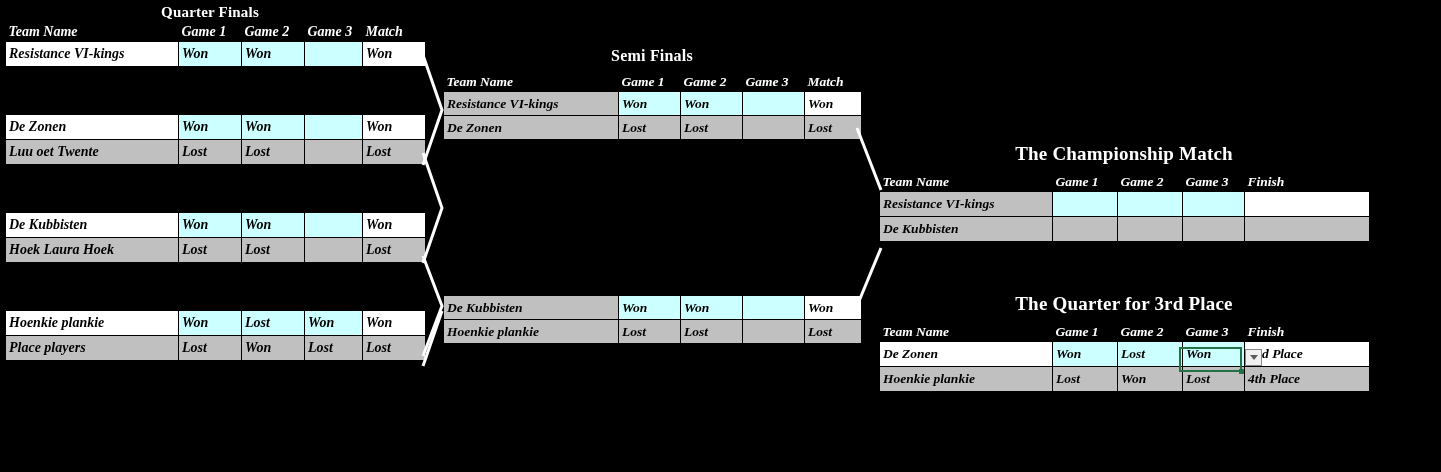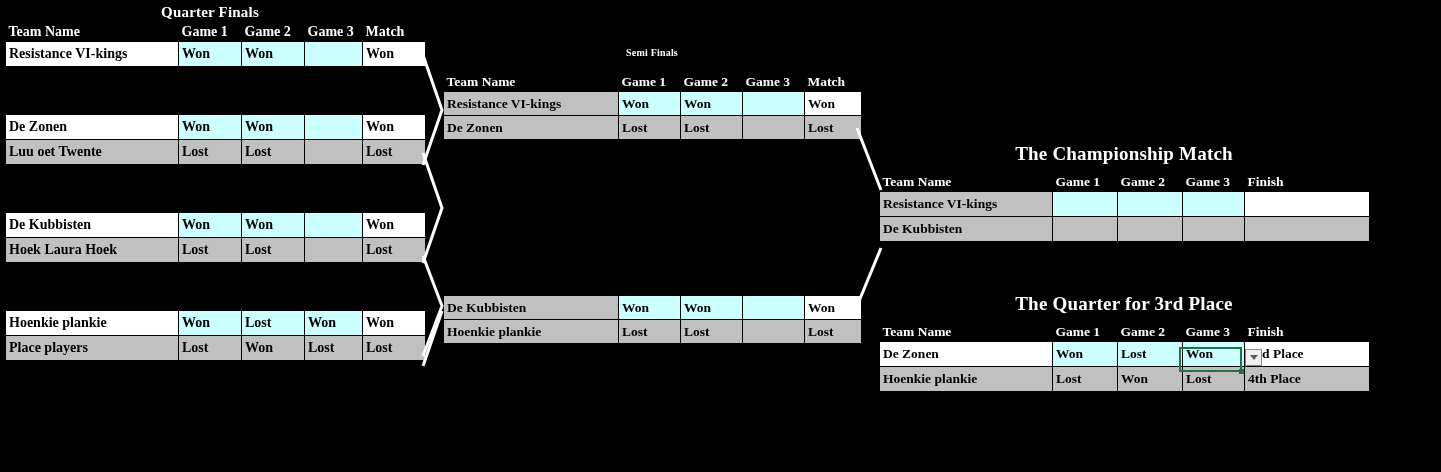--- a/index.html
+++ b/index.html
@@ -6,21 +6,21 @@
   body{
     width:1441px;height:472px;background:#000;overflow:hidden;
     font-family:"Liberation Serif","DejaVu Serif",serif;
     position:relative;
   }
   .stage{position:absolute;}
   .stage-title{
     color:#ffffff;font-weight:bold;text-align:center;
     letter-spacing:.2px;white-space:nowrap;
   }
-  table.bracket{border-collapse:collapse;table-layout:fixed;}
+  table.bracket{border-collapse:collapse;table-layout:fixed;font-style:italic;}
   table.bracket th{
     background:#000;color:#ffffff;font-weight:bold;
     text-align:left;padding:0 0 1px 3px;border:none;white-space:nowrap;
   }
   table.bracket td{
     border:1px solid #000;color:#000;font-weight:bold;
     padding:0 0 0 3px;white-space:nowrap;overflow:hidden;
   }
   tr.win td{background:#ffffff;margin-top:15px;}
   tr.lose td{background:#c0c0c0;}
@@ -123,21 +123,21 @@
     <tr class="lose" style="height:25px">
       <td>Place players</td>
       <td>Lost</td>
       <td>Won</td>
       <td>Lost</td>
       <td>Lost</td>
     </tr>
   </tbody>
 </table>
 
-<div class="stage-title" style="position:absolute;left:443px;top:47px;width:418px;font-size:10px;">Semi Finals</div>
+<div class="stage-title" style="position:absolute;left:443px;top:47px;width:418px;font-size:16px;">Semi Finals</div>
 
 <table class="bracket" id="tbl-sf1" style="position:absolute;left:443px;top:74px;width:418px;font-size:13.5px;">
   <colgroup>
       <col style="width:175px">
       <col style="width:62px">
       <col style="width:62px">
       <col style="width:62px">
       <col style="width:57px">
     </colgroup>
   <thead>

